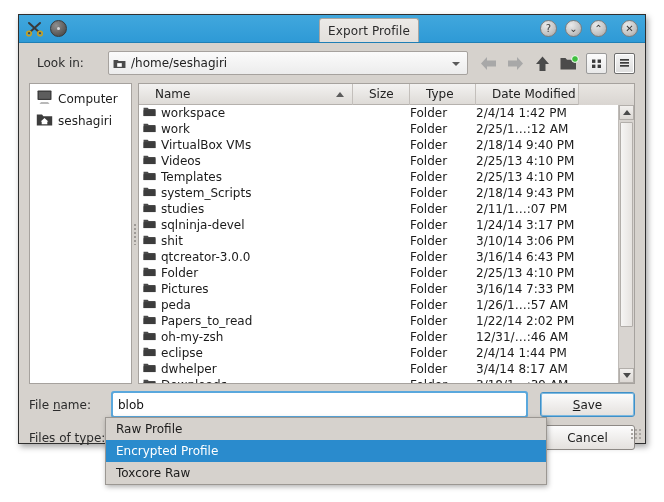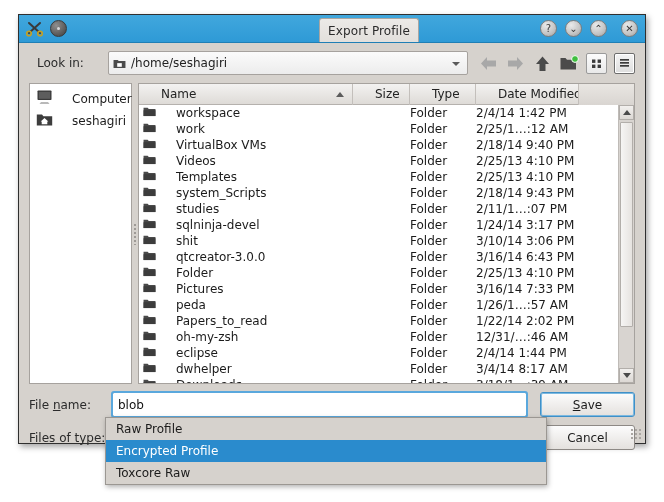--- a/index.html
+++ b/index.html
@@ -143,21 +143,21 @@
     display: flex;
     height: 301px;
   }
   .sidebar {
     width: 103px;
     background: #ffffff;
     border: 1px solid #a6a29e;
     padding: 4px 2px;
   }
   .side-item {
-    display: flex; align-items: center; gap: 19px;
+    display: flex; align-items: center; gap: 5px;
     height: 22px; padding-left: 4px;
     font-size: 12px; color: #1d1d1d;
   }
   .splitter {
     width: 6px;
     background: #d6d2cd;
     display: flex; align-items: center; justify-content: center;
   }
   .splitter .dots {
     width: 2px; height: 22px;
@@ -174,21 +174,21 @@
   }
   .hdr {
     display: flex;
     height: 21px;
     background: linear-gradient(#f3f2f1, #dedbd7);
     border-bottom: 1px solid #b5b1ad;
     font-size: 12px; color: #232323;
   }
   .hdr .cell {
     position: relative;
-    padding: 3px 0 0 22px;
+    padding: 3px 0 0 16px;
     border-right: 1px solid #c3bfbb;
     height: 21px;
     overflow: hidden;
     white-space: nowrap;
   }
   .hdr .c-name { width: 214px; }
   .hdr .c-size { width: 57px; }
   .hdr .c-type { width: 66px; }
   .hdr .c-date { width: 103px; }
   .hdr .c-pad { flex: 1; border-right: none; background: linear-gradient(#e9e6e2, #d9d5d1); }
@@ -203,21 +203,21 @@
     position: absolute;
     left: 0; right: 16px; top: 21px; bottom: 0;
     overflow: hidden;
   }
   .row {
     display: flex;
     height: 16px;
     font-size: 12px; color: #1b1b1b;
     align-items: center;
   }
-  .row .c-name { width: 214px; display: flex; align-items: center; gap: 20px; padding-left: 4px; overflow: hidden; white-space: nowrap; }
+  .row .c-name { width: 214px; display: flex; align-items: center; gap: 5px; padding-left: 4px; overflow: hidden; white-space: nowrap; }
   .row .c-size { width: 57px; }
   .row .c-type { width: 66px; }
   .row .c-date { width: 120px; white-space: nowrap; }
 
   .folder-ico { width: 13px; height: 11px; flex: 0 0 13px; }
 
   .vscroll {
     position: absolute;
     right: 0; top: 21px; bottom: 0; width: 16px;
     background: #d8d4d0;

